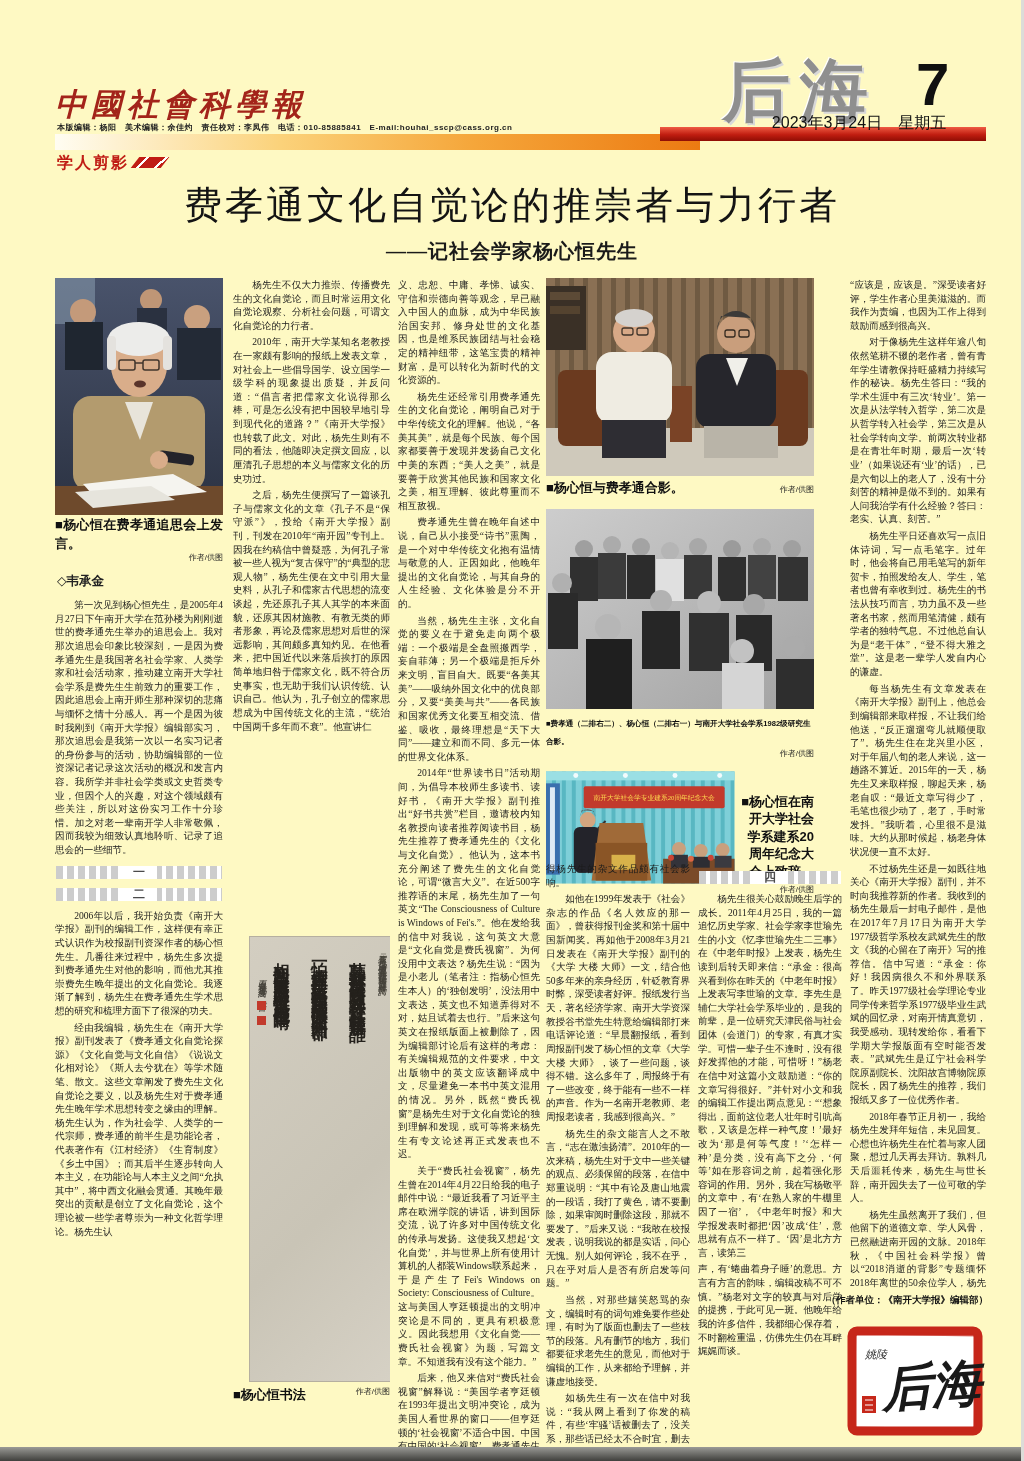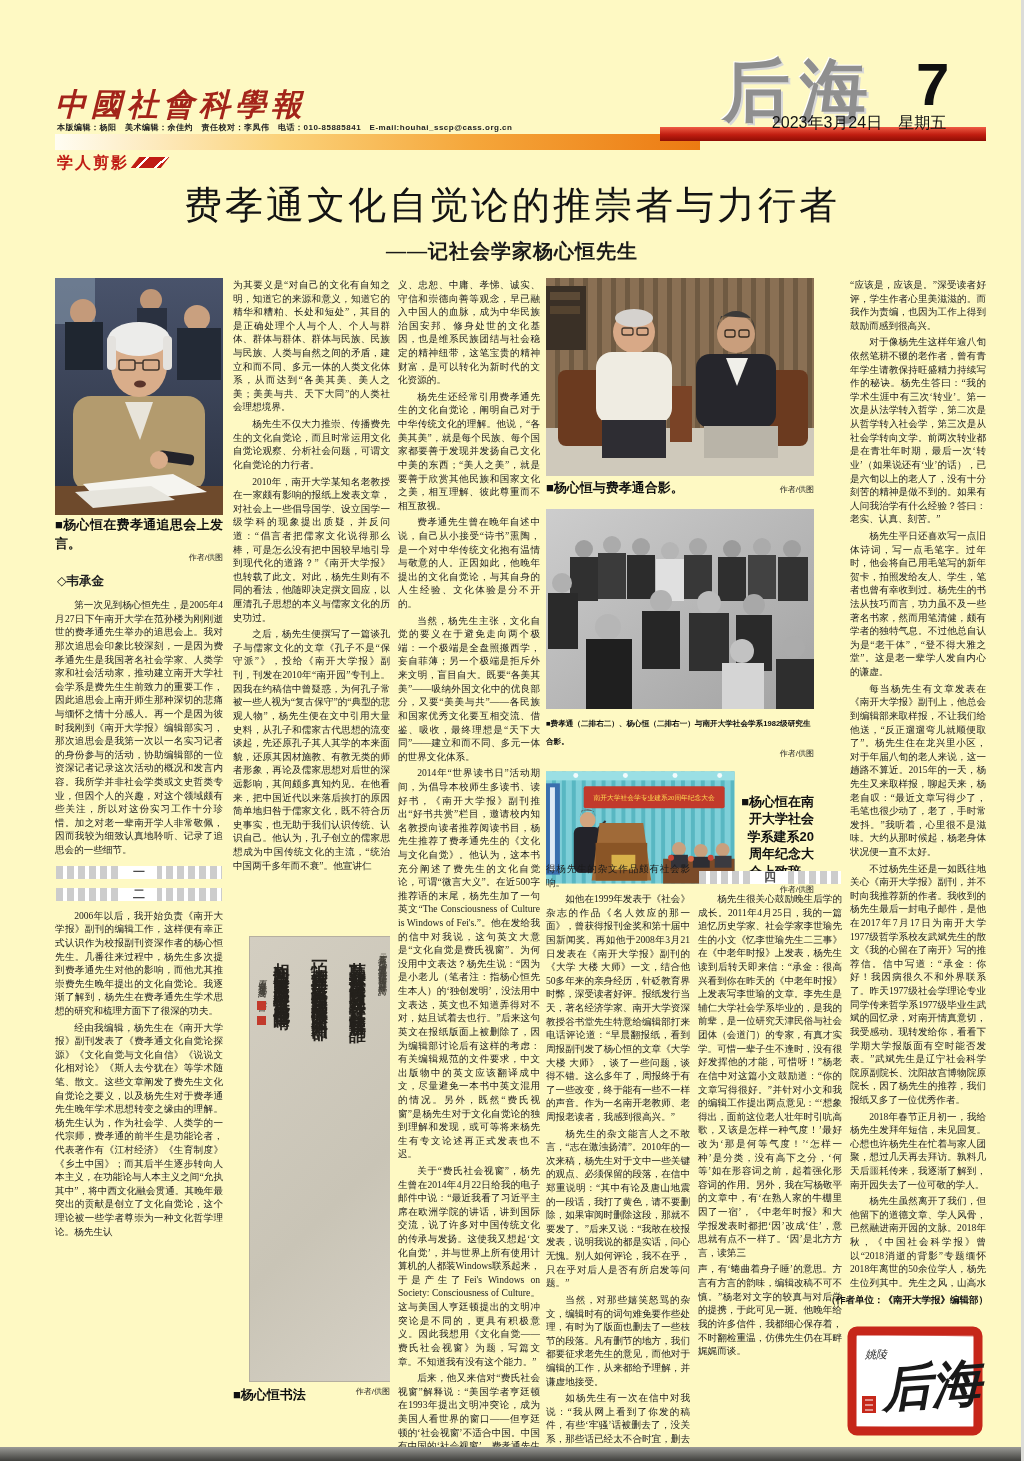--- a/index.html
+++ b/index.html
@@ -135,21 +135,20 @@
       </div>
     <div class="sec">
         <span>二</span>
       </div>
     <p>2006年以后，我开始负责《南开大学报》副刊的编辑工作，这样便有幸正式认识作为校报副刊资深作者的杨心恒先生。几番往来过程中，杨先生多次提到费孝通先生对他的影响，而他尤其推崇费先生晚年提出的文化自觉论。我逐渐了解到，杨先生在费孝通先生学术思想的研究和梳理方面下了很深的功夫。</p>
     <p>经由我编辑，杨先生在《南开大学报》副刊发表了《费孝通文化自觉论探源》《文化自觉与文化自信》《说说文化相对论》《斯人去兮犹在》等学术随笔、散文。这些文章阐发了费先生文化自觉论之要义，以及杨先生对于费孝通先生晚年学术思想转变之缘由的理解。杨先生认为，作为社会学、人类学的一代宗师，费孝通的前半生是功能论者，代表著作有《江村经济》《生育制度》《乡土中国》；而其后半生逐步转向人本主义，在功能论与人本主义之间“允执其中”，将中西文化融会贯通。其晚年最突出的贡献是创立了文化自觉论，这个理论被一些学者尊崇为一种文化哲学理论。杨先生认</p>
   </div>
 
   <div class="col" id="c2">
     <div class="c2text">
-      <p class="noind">为其要义是“对自己的文化有自知之明，知道它的来源和意义，知道它的精华和糟粕、长处和短处”，其目的是正确处理个人与个人、个人与群体、群体与群体、群体与民族、民族与民族、人类与自然之间的矛盾，建立和而不同、多元一体的人类文化体系，从而达到“各美其美、美人之美；美美与共、天下大同”的人类社会理想境界。</p>
       <p>杨先生不仅大力推崇、传播费先生的文化自觉论，而且时常运用文化自觉论观察、分析社会问题，可谓文化自觉论的力行者。</p>
       <p>2010年，南开大学某知名老教授在一家颇有影响的报纸上发表文章，对社会上一些倡导国学、设立国学一级学科的现象提出质疑，并反问道：“倡言者把儒家文化说得那么棒，可是怎么没有把中国较早地引导到现代化的道路？”《南开大学报》也转载了此文。对此，杨先生则有不同的看法，他随即决定撰文回应，以厘清孔子思想的本义与儒家文化的历史功过。</p>
       <p>之后，杨先生便撰写了一篇谈孔子与儒家文化的文章《孔子不是“保守派”》，投给《南开大学报》副刊，刊发在2010年“南开园”专刊上。因我在约稿信中曾疑惑，为何孔子常被一些人视为“复古保守”的“典型的悲观人物”，杨先生便在文中引用大量史料，从孔子和儒家古代思想的流变谈起，先还原孔子其人其学的本来面貌，还原其因材施教、有教无类的师者形象，再论及儒家思想对后世的深远影响，其间颇多真知灼见。在他看来，把中国近代以来落后挨打的原因简单地归咎于儒家文化，既不符合历史事实，也无助于我们认识传统、认识自己。他认为，孔子创立的儒家思想成为中国传统文化的主流，“统治中国两千多年而不衰”。他宣讲仁</p>
     </div>
     <div class="scroll">
       <div class="vcol v-small">元豐五年三月七日沙湖道中遇雨雨具先去同行皆狼狽余獨不覺已而遂晴故作此詞</div>
       <div class="vcol v-main v1">莫聽穿林打葉聲何妨吟嘯且徐行竹杖芒鞋輕勝馬誰</div>
       <div class="vcol v-main v2">怕一蓑煙雨任平生料峭春風吹酒醒微冷山頭斜照卻</div>
       <div class="vcol v-main v3">相迎回首向來蕭瑟處歸去也無風雨也無晴</div>
       <div class="vcol v-colo"><span>丙申冬月錄東坡定風波一闋　楊心恆書</span><span class="sealdot"></span><span class="sealdot"></span></div>
@@ -308,21 +307,21 @@
     <p>杨先生很关心鼓励晚生后学的成长。2011年4月25日，我的一篇追忆历史学家、社会学家李世瑜先生的小文《忆李世瑜先生二三事》在《中老年时报》上发表，杨先生读到后转天即来信：“承金：很高兴看到你在昨天的《中老年时报》上发表写李世瑜的文章。李先生是辅仁大学社会学系毕业的，是我的前辈，是一位研究天津民俗与社会团体（会道门）的专家，有真才实学。可惜一辈子生不逢时，没有很好发挥他的才能，可惜呀！”杨老在信中对这篇小文鼓励道：“你的文章写得很好。”并针对小文和我的编辑工作提出两点意见：“‘想象得出，面前这位老人壮年时引吭高歌，又该是怎样一种气度！’最好改为‘那是何等气度！’‘怎样一种’是分类，没有高下之分，‘何等’如在形容词之前，起着强化形容词的作用。另外，我在写杨敬平的文章中，有‘在熟人家的牛棚里因了一宿’，《中老年时报》和大学报发表时都把‘因’改成‘住’，意思就有点不一样了。‘因’是北方方言，读第三</p>
     <p class="noind">声，有‘蜷曲着身子睡’的意思。方言有方言的韵味，编辑改稿不可不慎。”杨老对文字的较真与对后学的提携，于此可见一斑。他晚年给我的许多信件，我都细心保存着，不时翻检重温，仿佛先生仍在耳畔娓娓而谈。</p>
   </div>
 
   <div class="col" id="c6">
     <p class="noind">“应该是，应该是。”深受读者好评，学生作者心里美滋滋的。而我作为责编，也因为工作上得到鼓励而感到很高兴。</p>
     <p>对于像杨先生这样年逾八旬依然笔耕不辍的老作者，曾有青年学生请教保持旺盛精力持续写作的秘诀。杨先生答曰：“我的学术生涯中有三次‘转业’。第一次是从法学转入哲学，第二次是从哲学转入社会学，第三次是从社会学转向文学。前两次转业都是在青壮年时期，最后一次‘转业’（如果说还有‘业’的话），已是六旬以上的老人了，没有十分刻苦的精神是做不到的。如果有人问我治学有什么经验？答曰：老实、认真、刻苦。”</p>
     <p>杨先生平日还喜欢写一点旧体诗词，写一点毛笔字。过年时，他会将自己用毛笔写的新年贺卡，拍照发给友人、学生，笔者也曾有幸收到过。杨先生的书法从技巧而言，功力虽不及一些著名书家，然而用笔清健，颇有学者的独特气息。不过他总自认为是“老干体”，“登不得大雅之堂”。这是老一辈学人发自内心的谦虚。</p>
     <p>每当杨先生有文章发表在《南开大学报》副刊上，他总会到编辑部来取样报，不让我们给他送，“反正遛遛弯儿就顺便取了”。杨先生住在龙兴里小区，对于年届八旬的老人来说，这一趟路不算近。2015年的一天，杨先生又来取样报，聊起天来，杨老自叹：“最近文章写得少了，毛笔也很少动了，老了，手时常发抖。”我听着，心里很不是滋味。大约从那时候起，杨老身体状况便一直不太好。</p>
     <p>不过杨先生还是一如既往地关心《南开大学报》副刊，并不时向我推荐新的作者。我收到的杨先生最后一封电子邮件，是他在2017年7月17日为南开大学1977级哲学系校友武斌先生的散文《我的心留在了南开》写的推荐信。信中写道：“承金：你好！我因病很久不和外界联系了。昨天1977级社会学理论专业同学传来哲学系1977级毕业生武斌的回忆录，对南开情真意切，我受感动。现转发给你，看看下学期大学报版面有空时能否发表。”武斌先生是辽宁社会科学院原副院长、沈阳故宫博物院原院长，因了杨先生的推荐，我们报纸又多了一位优秀作者。</p>
-    <p>2018年春节正月初一，我给杨先生发拜年短信，未见回复。心想也许杨先生在忙着与家人团聚，想过几天再去拜访。孰料几天后噩耗传来，我逐渐了解到，南开园失去了一位可敬的学人。</p>
+    <p>2018年春节正月初一，我给杨先生发拜年短信，未见回复。心想也许杨先生在忙着与家人团聚，想过几天再去拜访。孰料几天后噩耗传来，杨先生与世长辞，南开园失去了一位可敬的学人。</p>
     <p>杨先生虽然离开了我们，但他留下的道德文章、学人风骨，已然融进南开园的文脉。2018年秋，《中国社会科学报》曾以“2018消逝的背影”专题缅怀2018年离世的50余位学人，杨先生位列其中。先生之风，山高水长。传薪有斯人，我们应当追随他们的脚步，在求知求真的道路上，奋力前行。“信哉斯言。</p>
   </div>
 
   <div class="author-unit">（作者单位：《南开大学报》编辑部）</div>
 
   <svg id="seal" width="140" height="116" viewBox="0 0 140 116">
     <rect x="7" y="7" width="126" height="100" rx="5" fill="#ffffff" stroke="#c6271a" stroke-width="9"></rect>
     <rect x="9" y="10" width="122" height="95" rx="4" fill="none" stroke="#c6271a" stroke-width="3" opacity="0.6" transform="rotate(1 70 57)"></rect>
     <text x="20" y="34" font-size="11" fill="#2e2e2e" font-style="italic">姚陵</text>
     <rect x="17" y="72" width="14" height="17" fill="#c6271a"></rect>

